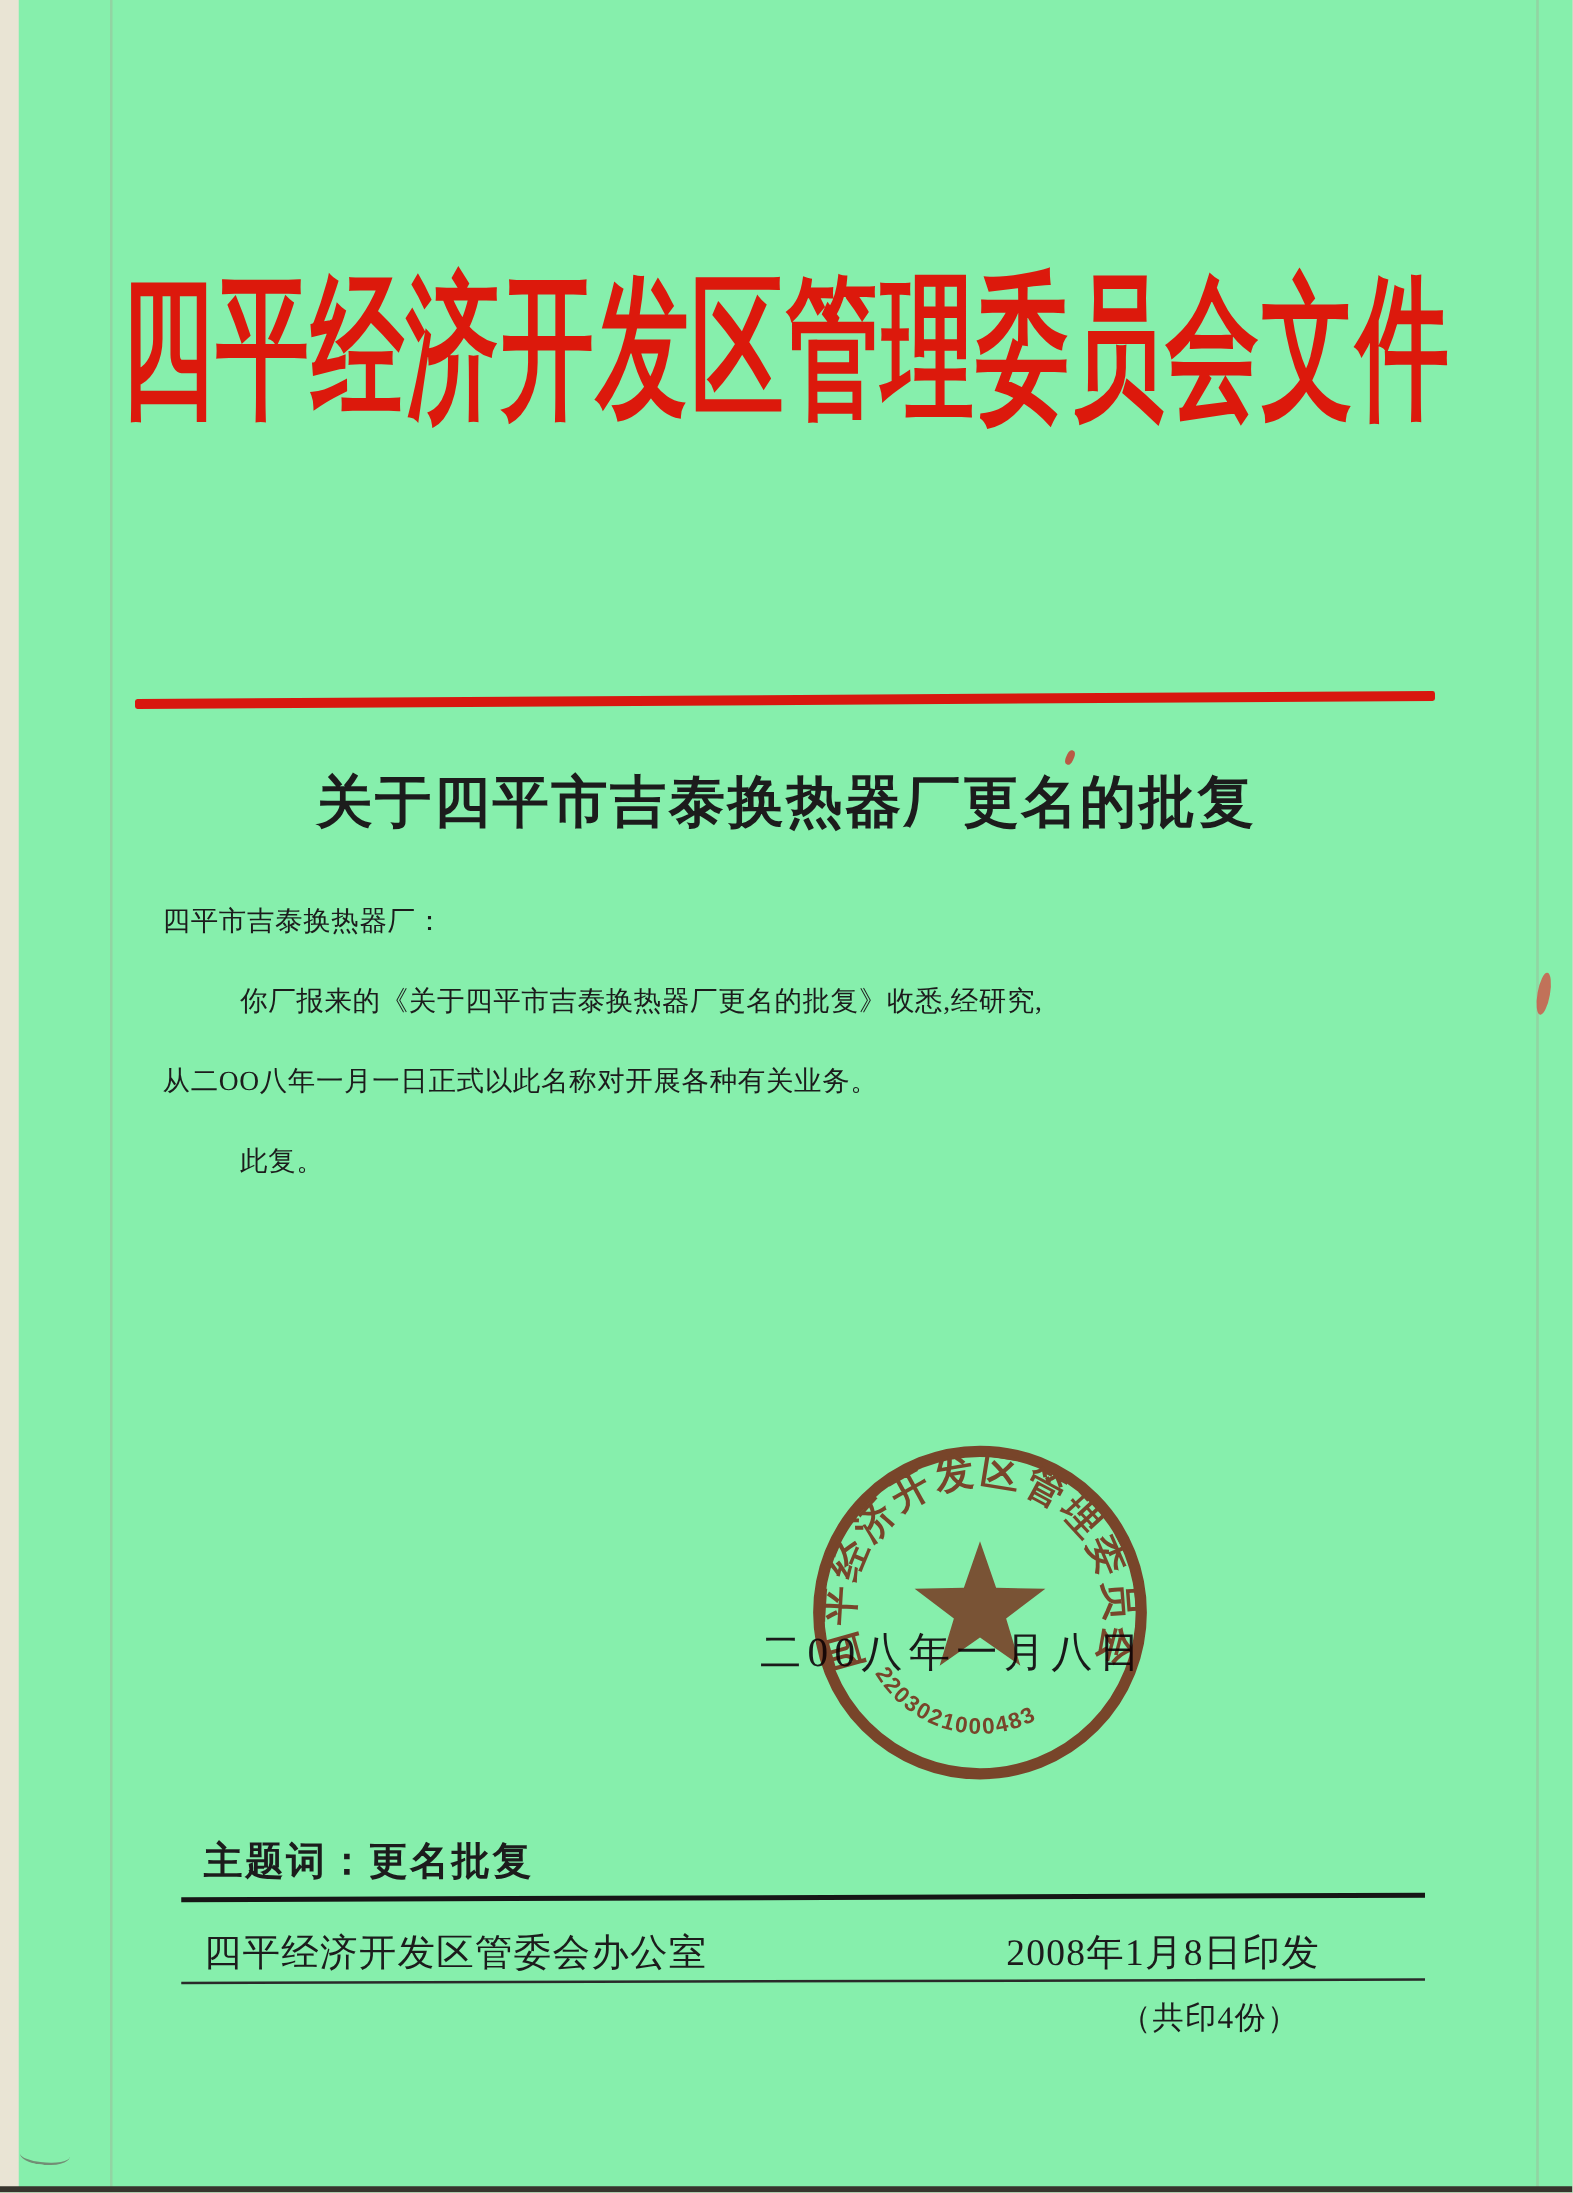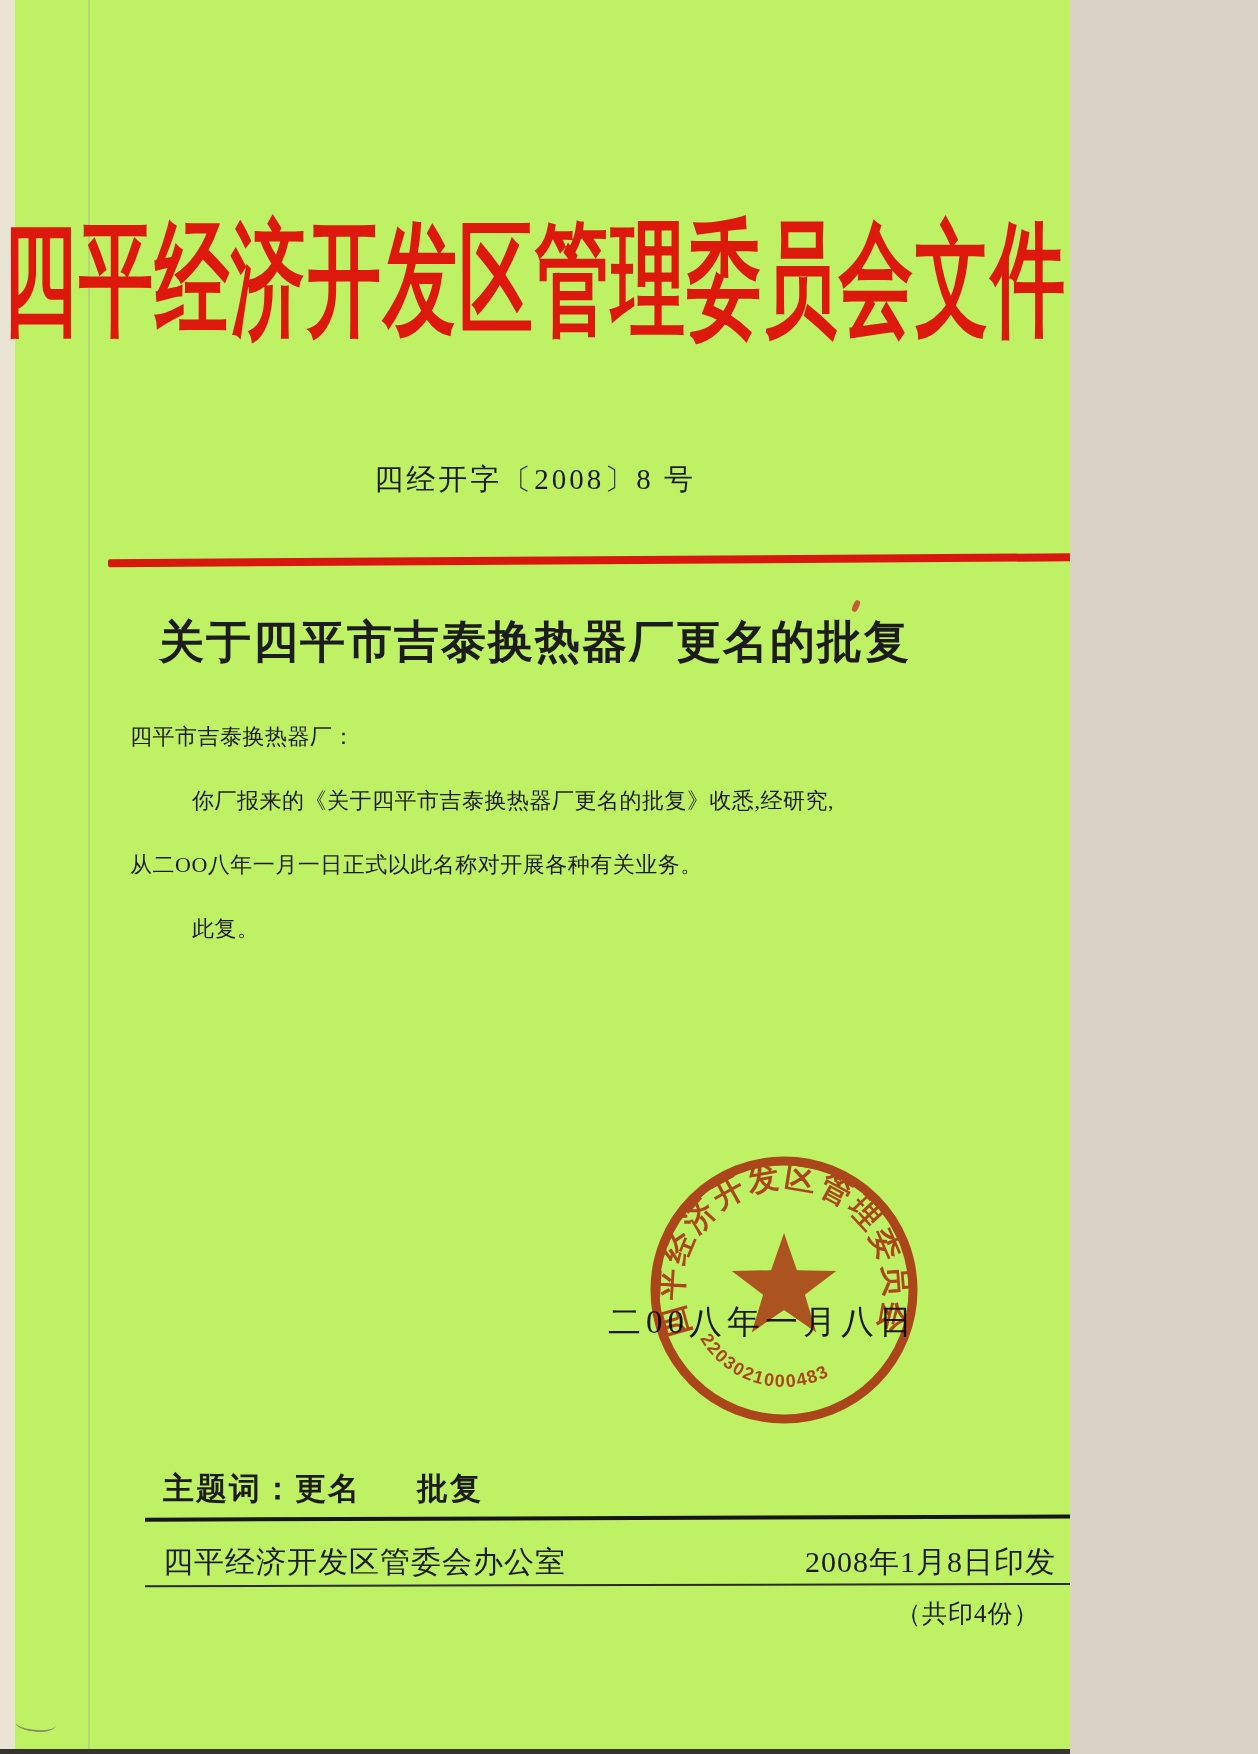--- a/index.html
+++ b/index.html
@@ -1,18 +1,18 @@
 <!DOCTYPE html>
 <html><head>
 <meta charset="utf-8">
 <style>
   html,body{margin:0;padding:0;background:#d8d3c4;}
   #page{
-    position:relative; width:1070px; height:1754px; overflow:hidden;
-    background:#bef264;
+    position:relative; width:1258px; height:1754px; overflow:hidden;
+    background:#86efac;
     font-family:"Liberation Serif","DejaVu Serif",serif;
     color:#1c1c1c;
   }
   .edge-left{position:absolute;left:0;top:0;width:15px;height:1754px;background:#e9e4d4;}
   .edge-bottom{position:absolute;left:0;bottom:0;width:1258px;height:5px;background:#37342d;}
   .fold-line{position:absolute;top:0;height:1754px;width:2px;background:rgba(170,163,145,0.35);}
   .fold-a{left:88px;} .fold-b{left:1229px;}
   .doc-title{
     position:absolute;left:0;right:0;top:218px;text-align:center;
     font-size:74px;font-weight:bold;letter-spacing:2px;line-height:1;
@@ -44,21 +44,21 @@
   }
   .stamp{
     position:absolute;left:650px;top:1156px;width:268px;height:268px;
     mix-blend-mode:multiply;opacity:0.9;
   }
   .kw-row{
     position:absolute;left:163px;top:1468px;
     font-family:"Liberation Sans","DejaVu Sans",sans-serif;
     font-size:31px;font-weight:bold;letter-spacing:2px;white-space:nowrap;
   }
-  .kw-item1{} .kw-item2{margin-left:56px;}
+  .kw-item1{} .kw-item2{}
   .rule1{position:absolute;left:145px;top:1516px;width:995px;height:4px;background:#161616;transform:rotate(-0.2deg);}
   .rule2{position:absolute;left:145px;top:1584px;width:995px;height:2px;background:#2a2a2a;transform:rotate(-0.15deg);}
   .office{position:absolute;left:163px;top:1542px;font-size:30px;letter-spacing:1px;white-space:nowrap;}
   .print-date{position:absolute;left:805px;top:1542px;font-size:30px;letter-spacing:1px;white-space:nowrap;}
   .copies{position:absolute;left:896px;top:1597px;font-size:25px;letter-spacing:1px;white-space:nowrap;}
   .red-smudge{
     position:absolute;left:1230px;top:778px;width:10px;height:34px;
     background:#d4483e;border-radius:50%;opacity:0.75;transform:rotate(10deg);
   }
   .red-tick{
@@ -75,21 +75,20 @@
 <body>
 
 <div id="page">
 
   <div class="edge-left"></div>
   <div class="fold-line fold-a"></div>
   <div class="fold-line fold-b"></div>
 
   <div class="doc-title">四平经济开发区管理委员会文件</div>
 
-  <div class="doc-number">四经开字〔2008〕8 号</div>
 
   <div class="red-rule"></div>
 
   <div class="subject-title">关于四平市吉泰换热器厂更名的批复</div>
 
   <div class="body-block">
     <div class="body-line">四平市吉泰换热器厂：</div>
     <div class="body-line indent">你厂报来的《关于四平市吉泰换热器厂更名的批复》收悉,经研究,</div>
     <div class="body-line">从二OO八年一月一日正式以此名称对开展各种有关业务。</div>
     <div class="body-line indent">此复。</div>

